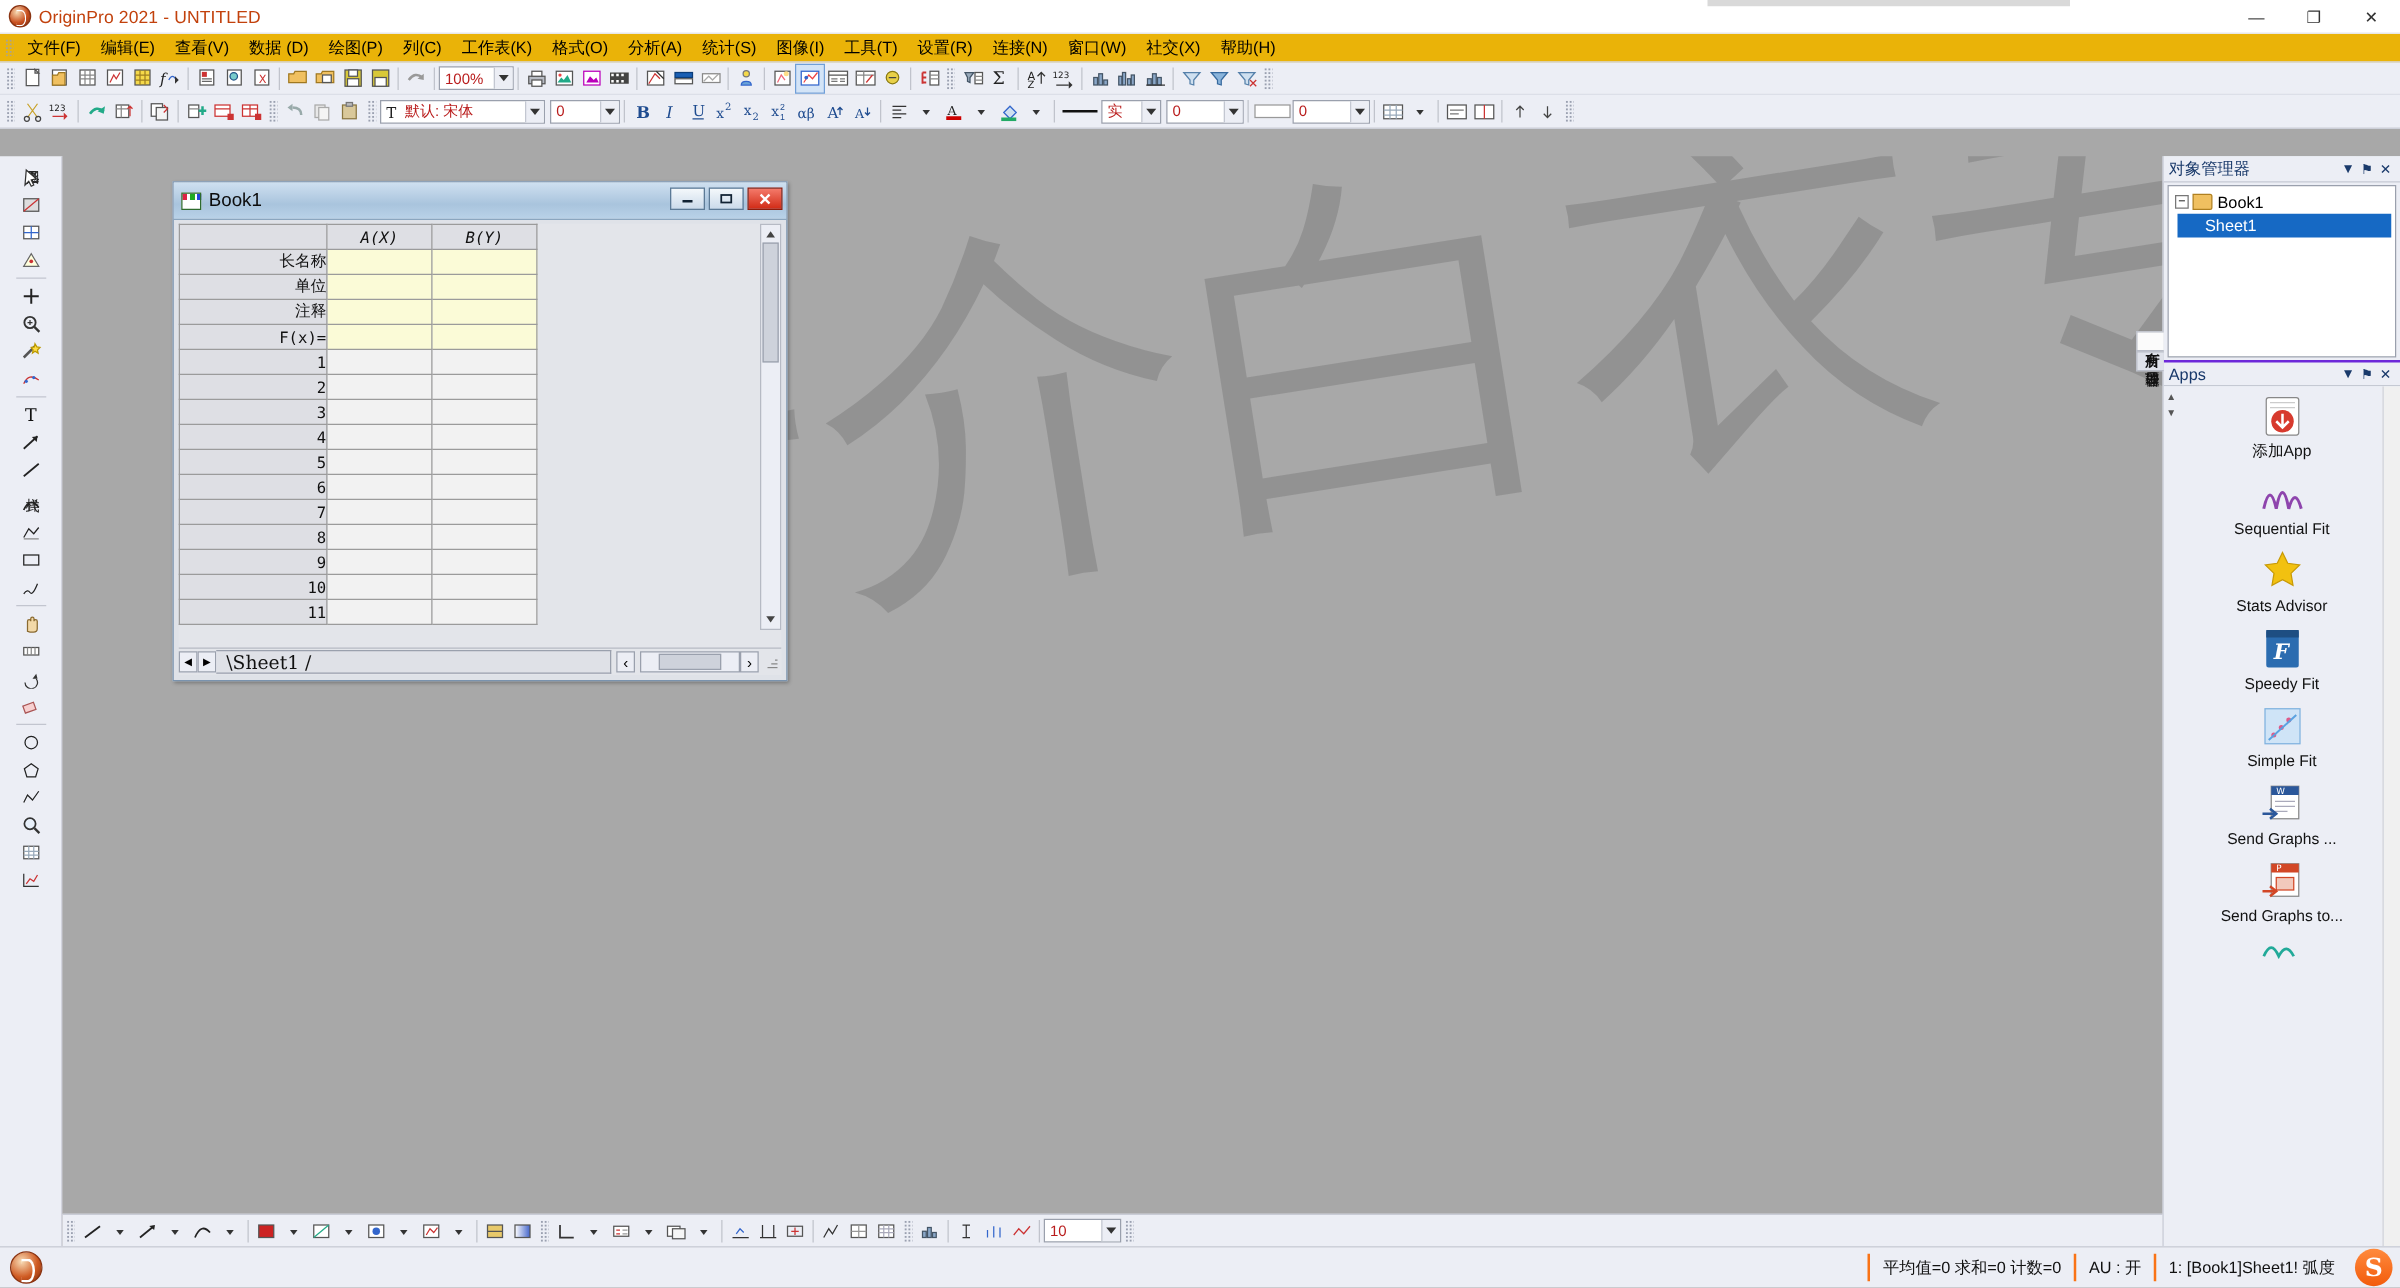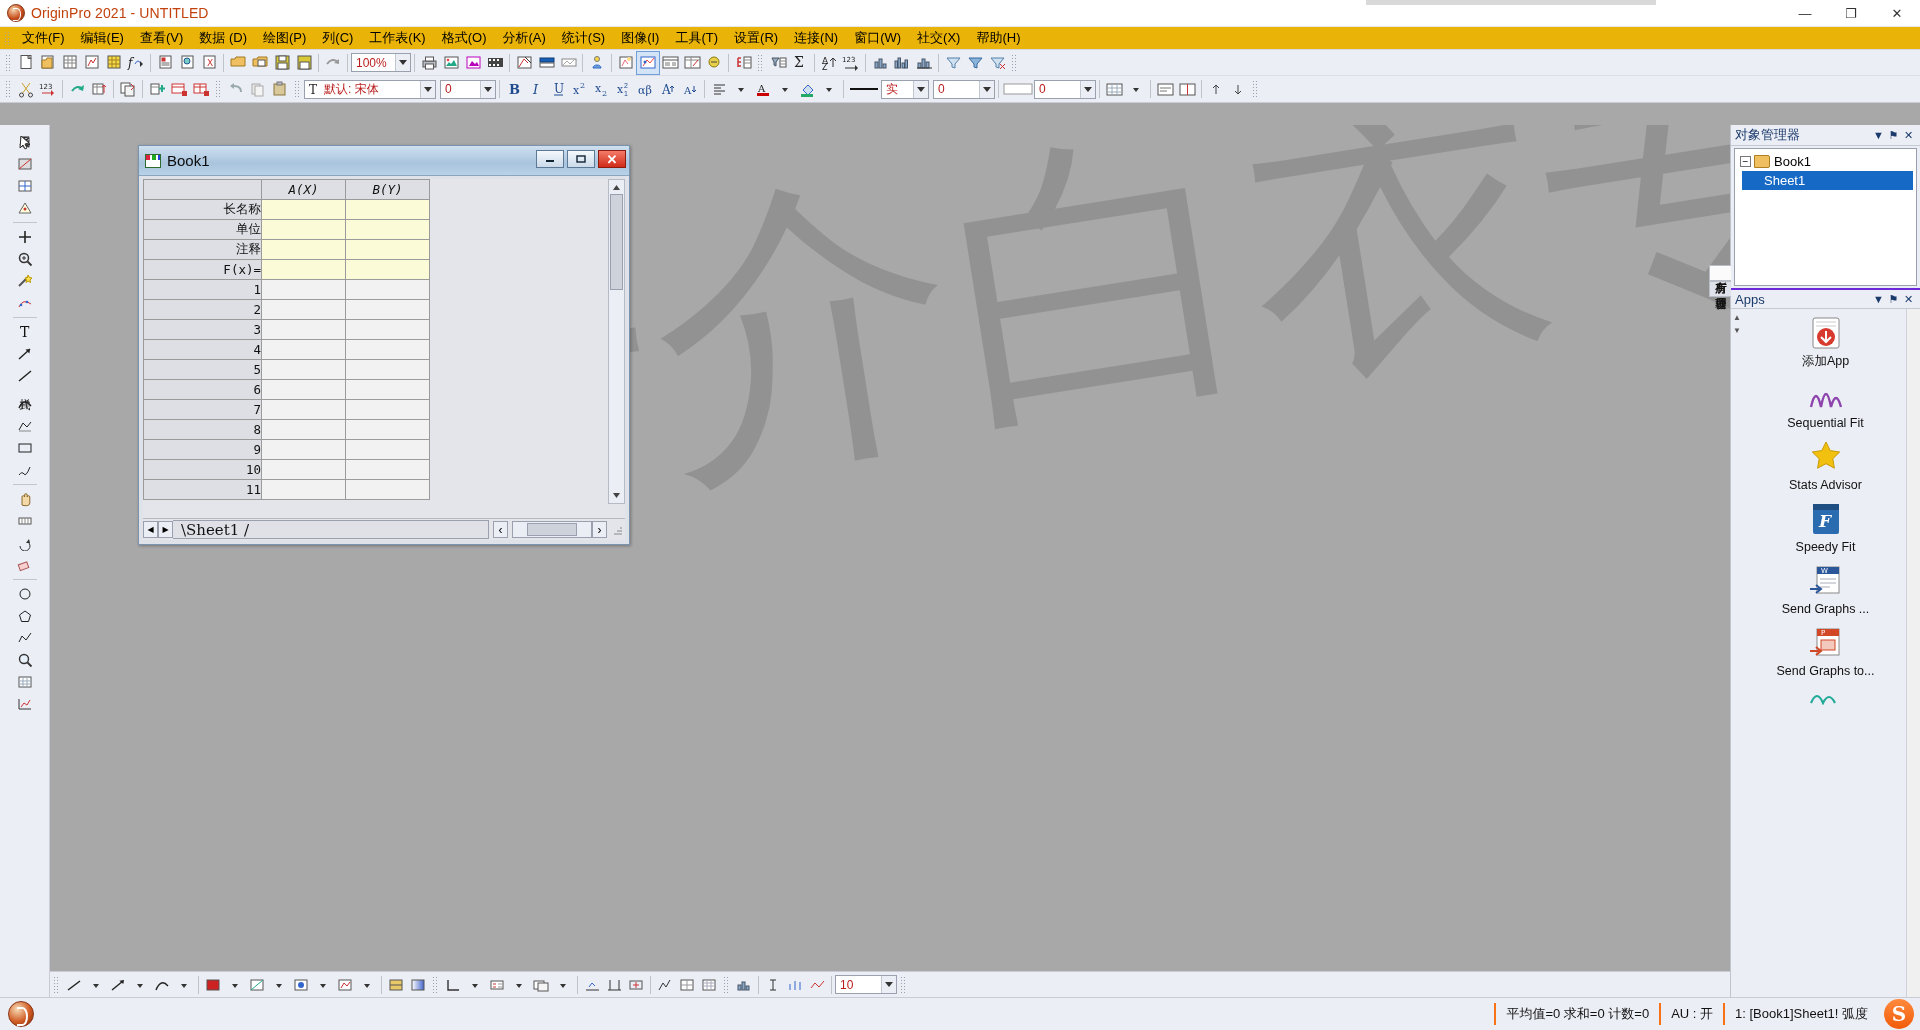--- a/index.html
+++ b/index.html
@@ -1092,20 +1092,30 @@
 
     <div class="appitem">
       <svg width="36" height="36">
           <rect x="5" y="3" width="26" height="30" rx="2" fill="#2b6cb0"></rect>
           <path d="M5 3h26v6H5z" fill="#1e4e82"></path>
           <text x="11" y="26" font-size="17" font-family="DejaVu Serif" font-style="italic" font-weight="bold" fill="#fff">F</text>
         </svg>
       <div class="lbl">Speedy Fit</div>
     </div>
 
+    <div class="appitem">
+      <svg width="36" height="36">
+          <rect x="4" y="4" width="28" height="28" fill="#cfe4f7" stroke="#7fb2df"></rect>
+          <circle cx="11" cy="25" r="2" fill="#e05a8a"></circle>
+          <circle cx="17" cy="19" r="2" fill="#e05a8a"></circle>
+          <circle cx="23" cy="13" r="2" fill="#e05a8a"></circle>
+          <path d="M7 29L29 9" stroke="#5aa2e0" stroke-width="1.6"></path>
+        </svg>
+      <div class="lbl">Simple Fit</div>
+    </div>
 
     <div class="appitem">
       <svg width="36" height="36">
           <rect x="9" y="4" width="22" height="26" fill="#fff" stroke="#888"></rect>
           <rect x="9" y="4" width="22" height="7" fill="#2b579a"></rect>
           <text x="13" y="10" font-size="7" fill="#fff" font-family="DejaVu Sans">W</text>
           <path d="M12 16h16M12 20h16M12 24h10" stroke="#aab"></path>
           <path d="M2 26h10M8 22l5 4-5 4" stroke="#2b579a" stroke-width="2" fill="none"></path>
         </svg>
       <div class="lbl">Send Graphs ...</div>

